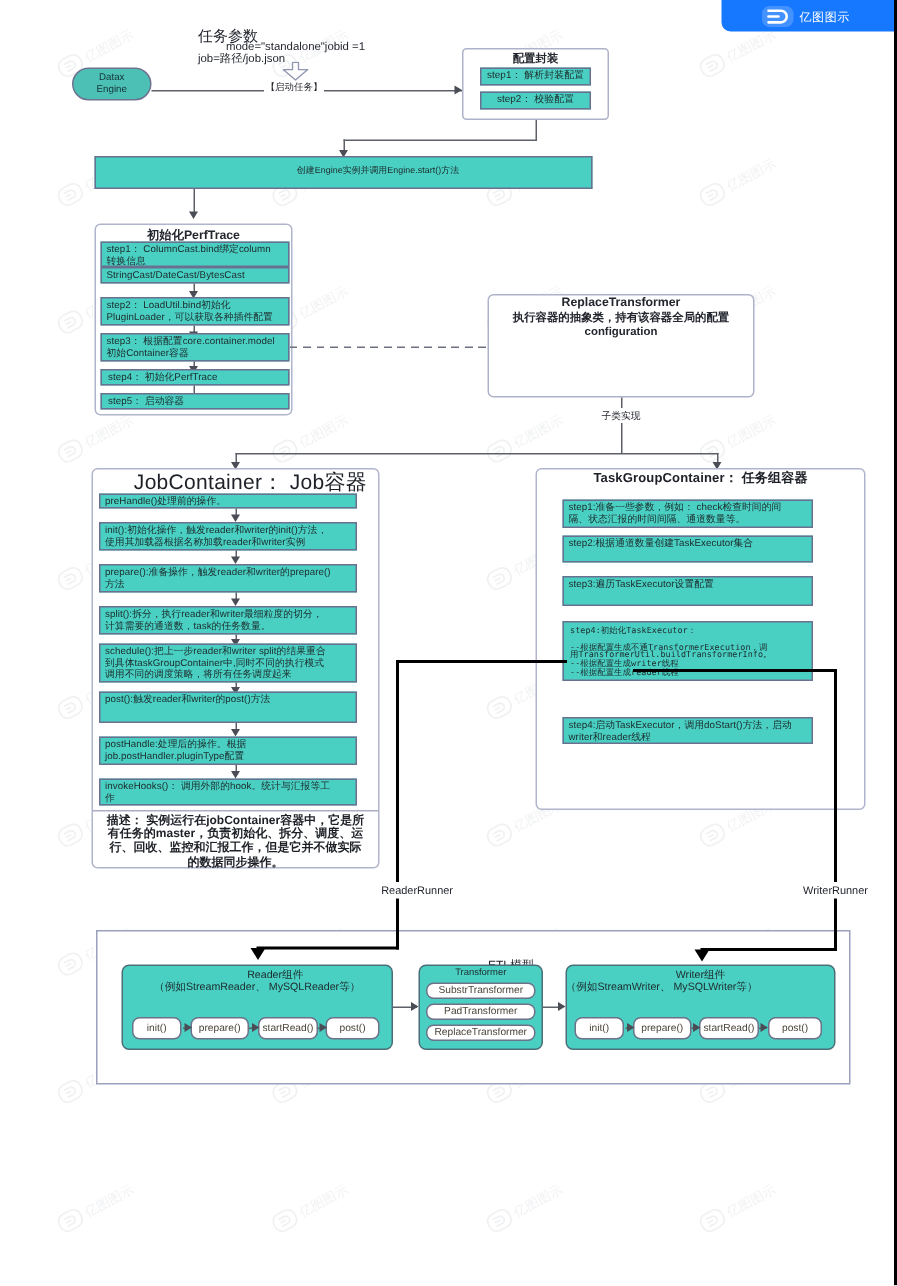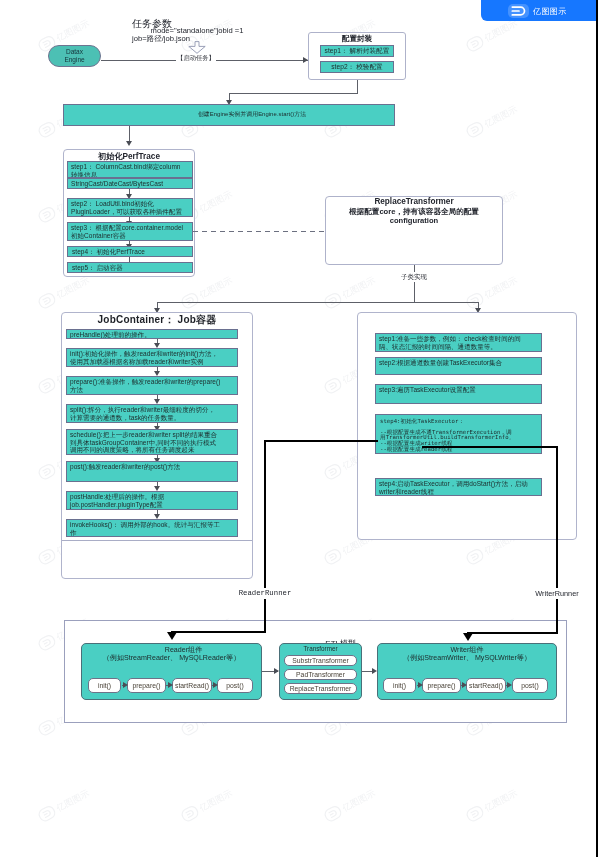--- a/index.html
+++ b/index.html
@@ -385,37 +385,37 @@
 初始Container容器</span></div>
   <div class="ln lnv" style="left:129px;top:241px;height:6px;"></div>
   <div class="ar-d" style="left:126px;top:244px;"></div>
 
   <div class="abs teal c" style="left:67px;top:246px;width:126px;height:11px;justify-content:flex-start;padding-left:4px;"><span>step4： 初始化PerfTrace</span></div>
   <div class="ln lnv" style="left:129px;top:257px;height:6px;"></div>
   <div class="abs teal c" style="left:67px;top:262px;width:126px;height:11px;justify-content:flex-start;padding-left:4px;"><span>step5： 启动容器</span></div>
 
   <div class="abs frame2" style="left:325px;top:196px;width:178px;height:69px;border-radius:4px;"></div>
   <div class="lbl" style="left:325px;top:197px;width:178px;text-align:center;font-size:8.2px;font-weight:bold;color:#23262e;">ReplaceTransformer</div>
-  <div class="lbl" style="left:325px;top:206.5px;width:178px;text-align:center;font-size:7.6px;font-weight:bold;color:#23262e;">根据配置core，持有该容器全局的配置</div>
+  <div class="lbl" style="left:325px;top:206.5px;width:178px;text-align:center;font-size:7.6px;font-weight:bold;color:#23262e;">执行容器的抽象类，持有该容器全局的配置</div>
   <div class="lbl" style="left:325px;top:216px;width:178px;text-align:center;font-size:7.6px;font-weight:bold;color:#23262e;">configuration</div>
 
   <div class="abs" style="left:193px;top:231px;width:132px;height:1px;
               background:repeating-linear-gradient(to right,#6c7080 0 5px,transparent 5px 9px);"></div>
 
   <div class="ln lnv" style="left:414px;top:265px;height:37px;"></div>
   <div class="lbl" style="left:394px;top:272px;width:40px;height:10px;background:#fff;"></div>
   <div class="lbl" style="left:394px;top:272.5px;width:40px;text-align:center;font-size:6.5px;color:#23262e;">子类实现</div>
   <div class="ln lnh" style="left:157px;top:302px;width:322px;"></div>
   <div class="ln lnv" style="left:157px;top:302px;height:9px;"></div>
   <div class="ar-d" style="left:154px;top:308px;"></div>
   <div class="ln lnv" style="left:478px;top:302px;height:9px;"></div>
   <div class="ar-d" style="left:475px;top:308px;"></div>
 
   <div class="abs frame" style="left:61px;top:312px;width:192px;height:267px;"></div>
-  <div class="lbl" style="left:61px;top:313px;width:192px;text-align:center;font-size:10px;font-weight:bold;color:#1d2026;letter-spacing:0.2px;">JobContainer： Job容器</div>
+  <div class="lbl" style="left:61px;top:313px;width:192px;text-align:center;font-size:14px;font-weight:normal;color:#1d2026;letter-spacing:0.2px;padding-left:10px;">JobContainer： Job容器</div>
 
   <div class="abs teal" style="left:66px;top:329px;width:172px;height:10px;"><span>preHandle()处理前的操作。</span></div>
   <div class="ln lnv" style="left:157px;top:339px;height:6px;"></div>
   <div class="ar-d" style="left:154px;top:343px;"></div>
 
   <div class="abs teal" style="left:66px;top:348px;width:172px;height:19px;"><span>init():初始化操作，触发reader和writer的init()方法，
 使用其加载器根据名称加载reader和writer实例</span></div>
   <div class="ln lnv" style="left:157px;top:367px;height:6px;"></div>
   <div class="ar-d" style="left:154px;top:371px;"></div>
 
@@ -441,41 +441,47 @@
 
   <div class="abs teal" style="left:66px;top:491px;width:172px;height:19px;"><span>postHandle:处理后的操作。根据
 job.postHandler.pluginType配置</span></div>
   <div class="ln lnv" style="left:157px;top:510px;height:7px;"></div>
   <div class="ar-d" style="left:154px;top:514px;"></div>
 
   <div class="abs teal" style="left:66px;top:519px;width:172px;height:18px;"><span>invokeHooks()： 调用外部的hook。统计与汇报等工
 作</span></div>
 
   <div class="ln lnh" style="left:62px;top:540px;width:190px;background:#a9adc6;"></div>
+  <div class="lbl" style="left:64px;top:542px;width:186px;text-align:center;font-size:8px;line-height:9.2px;
+              font-weight:bold;color:#1d2026;white-space:pre-wrap;">描述： 实例运行在jobContainer容器中，它是所
+有任务的master，负责初始化、拆分、调度、运
+行、回收、监控和汇报工作，但是它并不做实际
+的数据同步操作。</div>
 
   <div class="abs frame" style="left:357px;top:312px;width:220px;height:228px;"></div>
+  <div class="lbl" style="left:357px;top:313px;width:220px;text-align:center;font-size:8.7px;font-weight:bold;color:#1d2026;letter-spacing:0.1px;">TaskGroupContainer： 任务组容器</div>
 
   <div class="abs teal" style="left:375px;top:333px;width:167px;height:19px;"><span>step1:准备一些参数，例如： check检查时间的间
 隔、状态汇报的时间间隔、通道数量等。</span></div>
   <div class="abs teal" style="left:375px;top:357px;width:167px;height:18px;"><span>step2:根据通道数量创建TaskExecutor集合</span></div>
   <div class="abs teal" style="left:375px;top:384px;width:167px;height:20px;"><span>step3:遍历TaskExecutor设置配置</span></div>
 
   <div class="abs teal" style="left:375px;top:414px;width:167px;height:40px;padding:4px 4px;white-space:normal;">
       <span style="display:block;font-family:'DejaVu Sans Mono','Liberation Mono',monospace;font-size:5.6px;line-height:5.7px;white-space:pre;">step4:初始化TaskExecutor：</span>
       <span style="display:block;font-family:'DejaVu Sans Mono','Liberation Mono',monospace;font-size:5.6px;line-height:5.7px;margin-top:5px;white-space:pre;">--根据配置生成不通TransformerExecution，调
 用TransformerUtil.buildTransformerInfo。
 --根据配置生成writer线程
 --根据配置生成reader线程</span>
     </div>
 
   <div class="abs teal" style="left:375px;top:478px;width:167px;height:18px;"><span>step4:启动TaskExecutor，调用doStart()方法，启动
 writer和reader线程</span></div>
 
   <div class="abs" style="left:238px;top:588px;width:54px;height:11px;background:#ffffff;z-index:25;"></div>
-  <div class="lbl" style="left:228px;top:589px;width:74px;text-align:center;font-size:7.3px;color:#23262e;z-index:26;font-family:Liberation Mono, monospace;">ReaderRunner</div>
+  <div class="lbl" style="left:228px;top:589px;width:74px;text-align:right;font-size:7.3px;color:#23262e;z-index:26;">ReaderRunner</div>
   <div class="abs" style="left:531px;top:588px;width:52px;height:11px;background:#ffffff;z-index:25;"></div>
   <div class="lbl" style="left:520px;top:589px;width:74px;text-align:center;font-size:7.3px;color:#23262e;z-index:26;">WriterRunner</div>
 
   <div class="abs" style="left:264px;top:440px;width:114px;height:2px;background:#000;"></div>
   <div class="abs" style="left:264px;top:440px;width:2px;height:193px;background:#000;z-index:20;"></div>
   <div class="abs" style="left:171px;top:631px;width:95px;height:2px;background:#000;z-index:20;"></div>
   <div class="ar-db" style="left:167px;top:632px;z-index:20;"></div>
 
   <div class="abs" style="left:422px;top:446px;width:136px;height:2px;background:#000;"></div>
   <div class="abs" style="left:556px;top:446px;width:2px;height:188px;background:#000;z-index:20;"></div>
@@ -520,21 +526,21 @@
     </div>
   <div class="abs pill" style="left:284px;top:683px;width:73px;height:11px;">
       <span>ReplaceTransformer</span>
     </div>
 
   <div class="ln lnh" style="left:362px;top:671px;width:13px;"></div>
   <div class="ar-r" style="left:372px;top:668px;"></div>
 
   <div class="abs" style="left:377px;top:643px;width:180px;height:57px;background:#4acfc3;border:1px solid #4a6f78;border-radius:5px;"></div>
   <div class="lbl" style="left:377px;top:645px;width:180px;text-align:center;font-size:7.1px;color:#1c2b2b;">Writer组件</div>
-  <div class="lbl" style="left:377px;top:652.5px;width:180px;text-align:center;font-size:7.1px;color:#1c2b2b;">（例如StreamWriter、 MySQLWriter等）</div>
+  <div class="lbl" style="left:377px;top:652.5px;width:180px;font-size:7.1px;color:#1c2b2b;">（例如StreamWriter、 MySQLWriter等）</div>
   <div class="abs pill" style="left:383px;top:678px;width:33px;height:15px;">
       <span>init()</span>
     </div>
   <div class="abs pill" style="left:422px;top:678px;width:39px;height:15px;">
       <span>prepare()</span>
     </div>
   <div class="abs pill" style="left:466px;top:678px;width:40px;height:15px;">
       <span>startRead()</span>
     </div>
   <div class="abs pill" style="left:512px;top:678px;width:36px;height:15px;">

